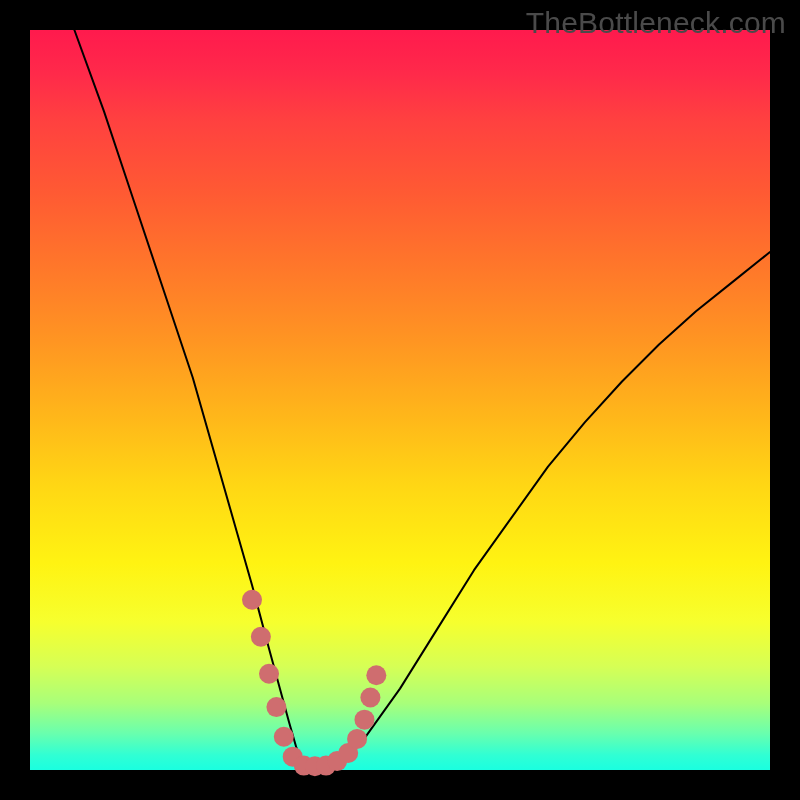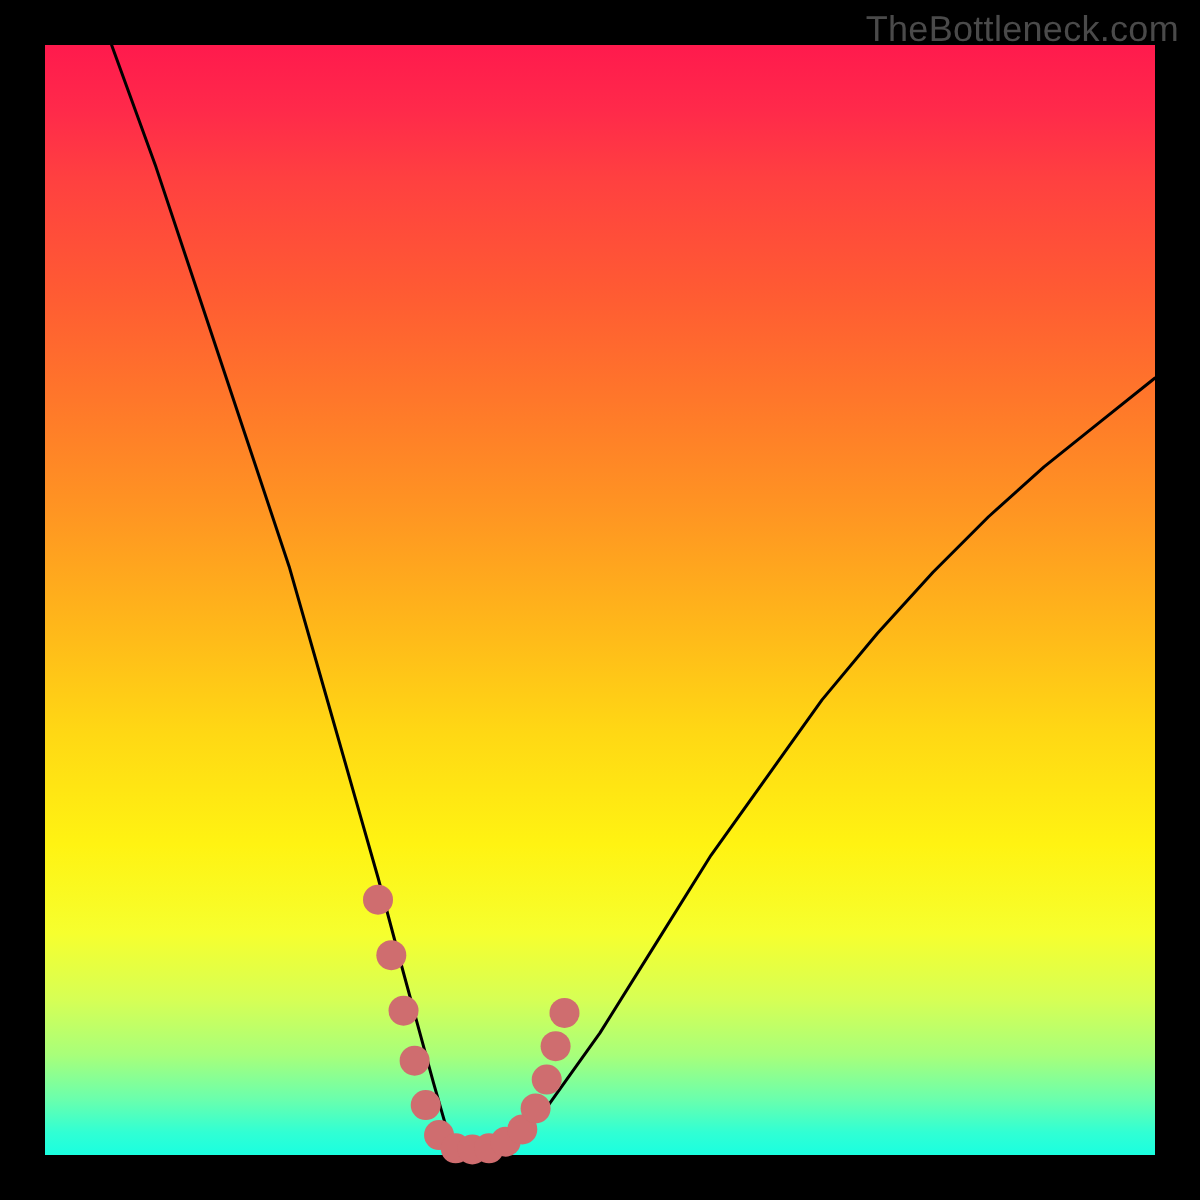--- a/index.html
+++ b/index.html
@@ -9,21 +9,21 @@
     background: #000;
     position: relative;
     font-family: Arial, Helvetica, sans-serif;
     overflow: hidden;
   }
   .watermark {
     position: absolute;
     top: 6px;
     right: 14px;
     color: #4a4a4a;
-    font-size: 24px;
+    font-size: 30px;
     font-weight: 500;
     letter-spacing: 0.2px;
     z-index: 10;
   }
   .plot-area {
     position: absolute;
     left: 30px;
     top: 30px;
     width: 740px;
     height: 740px;

